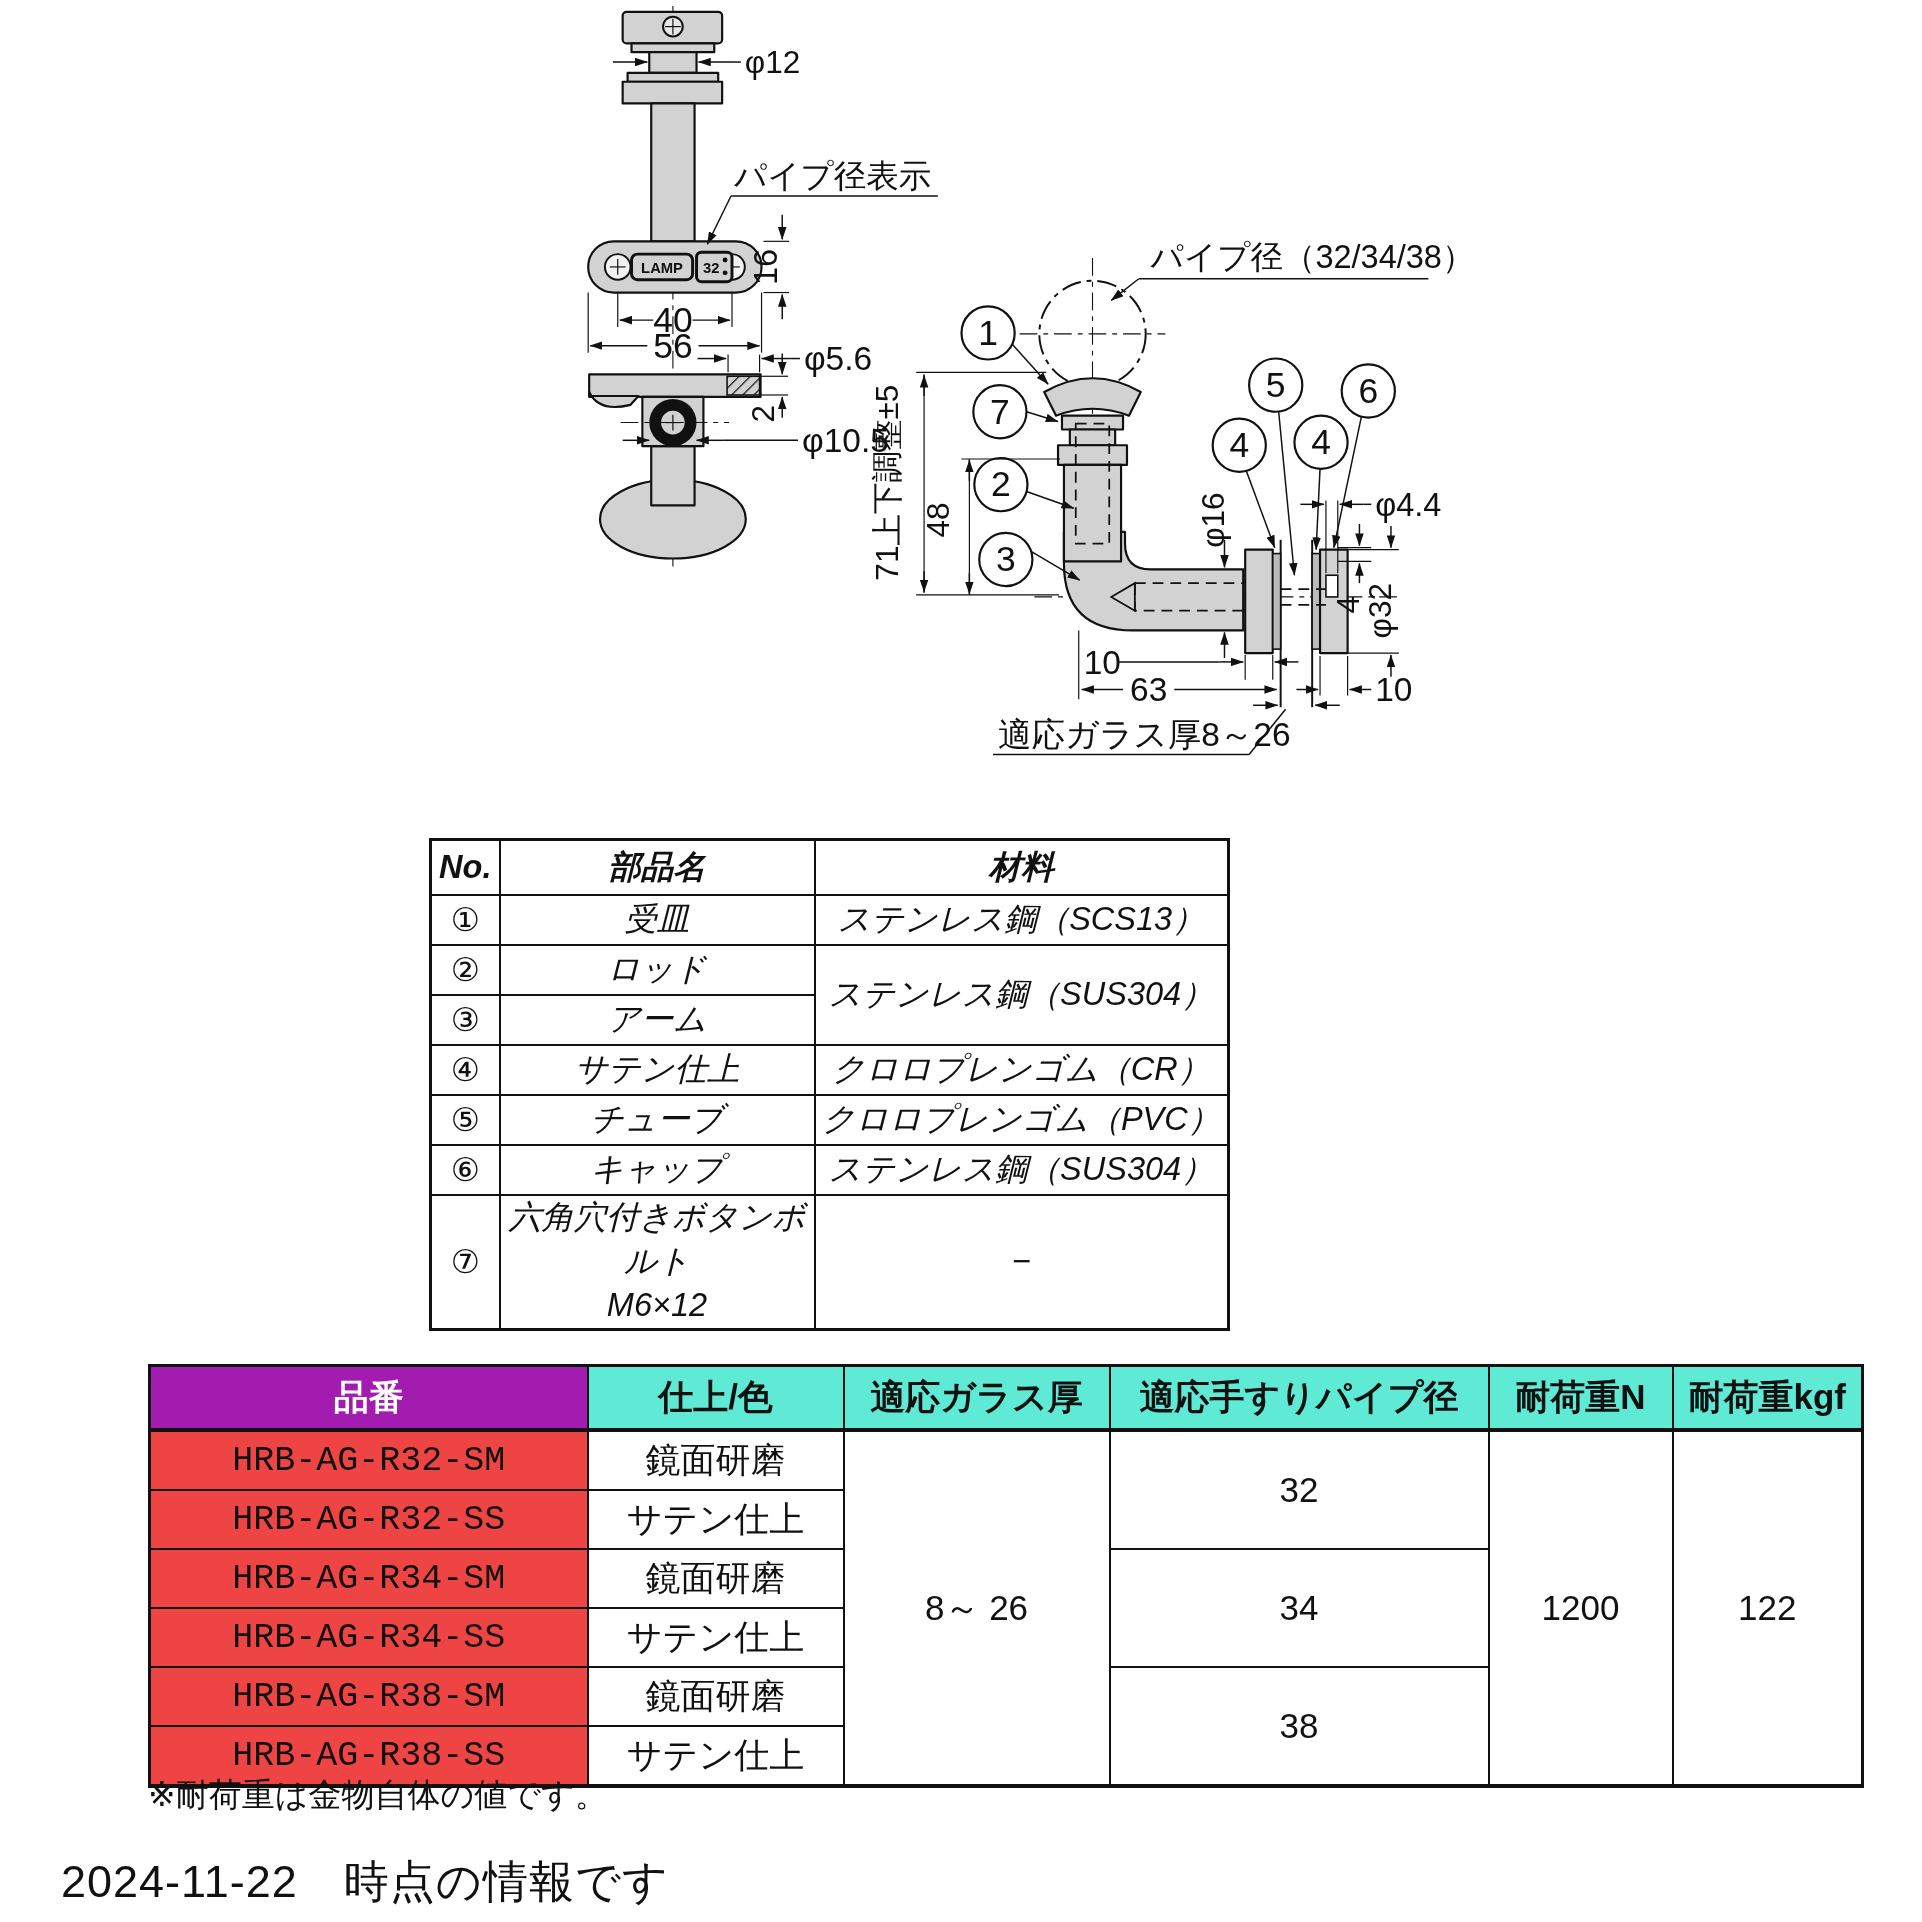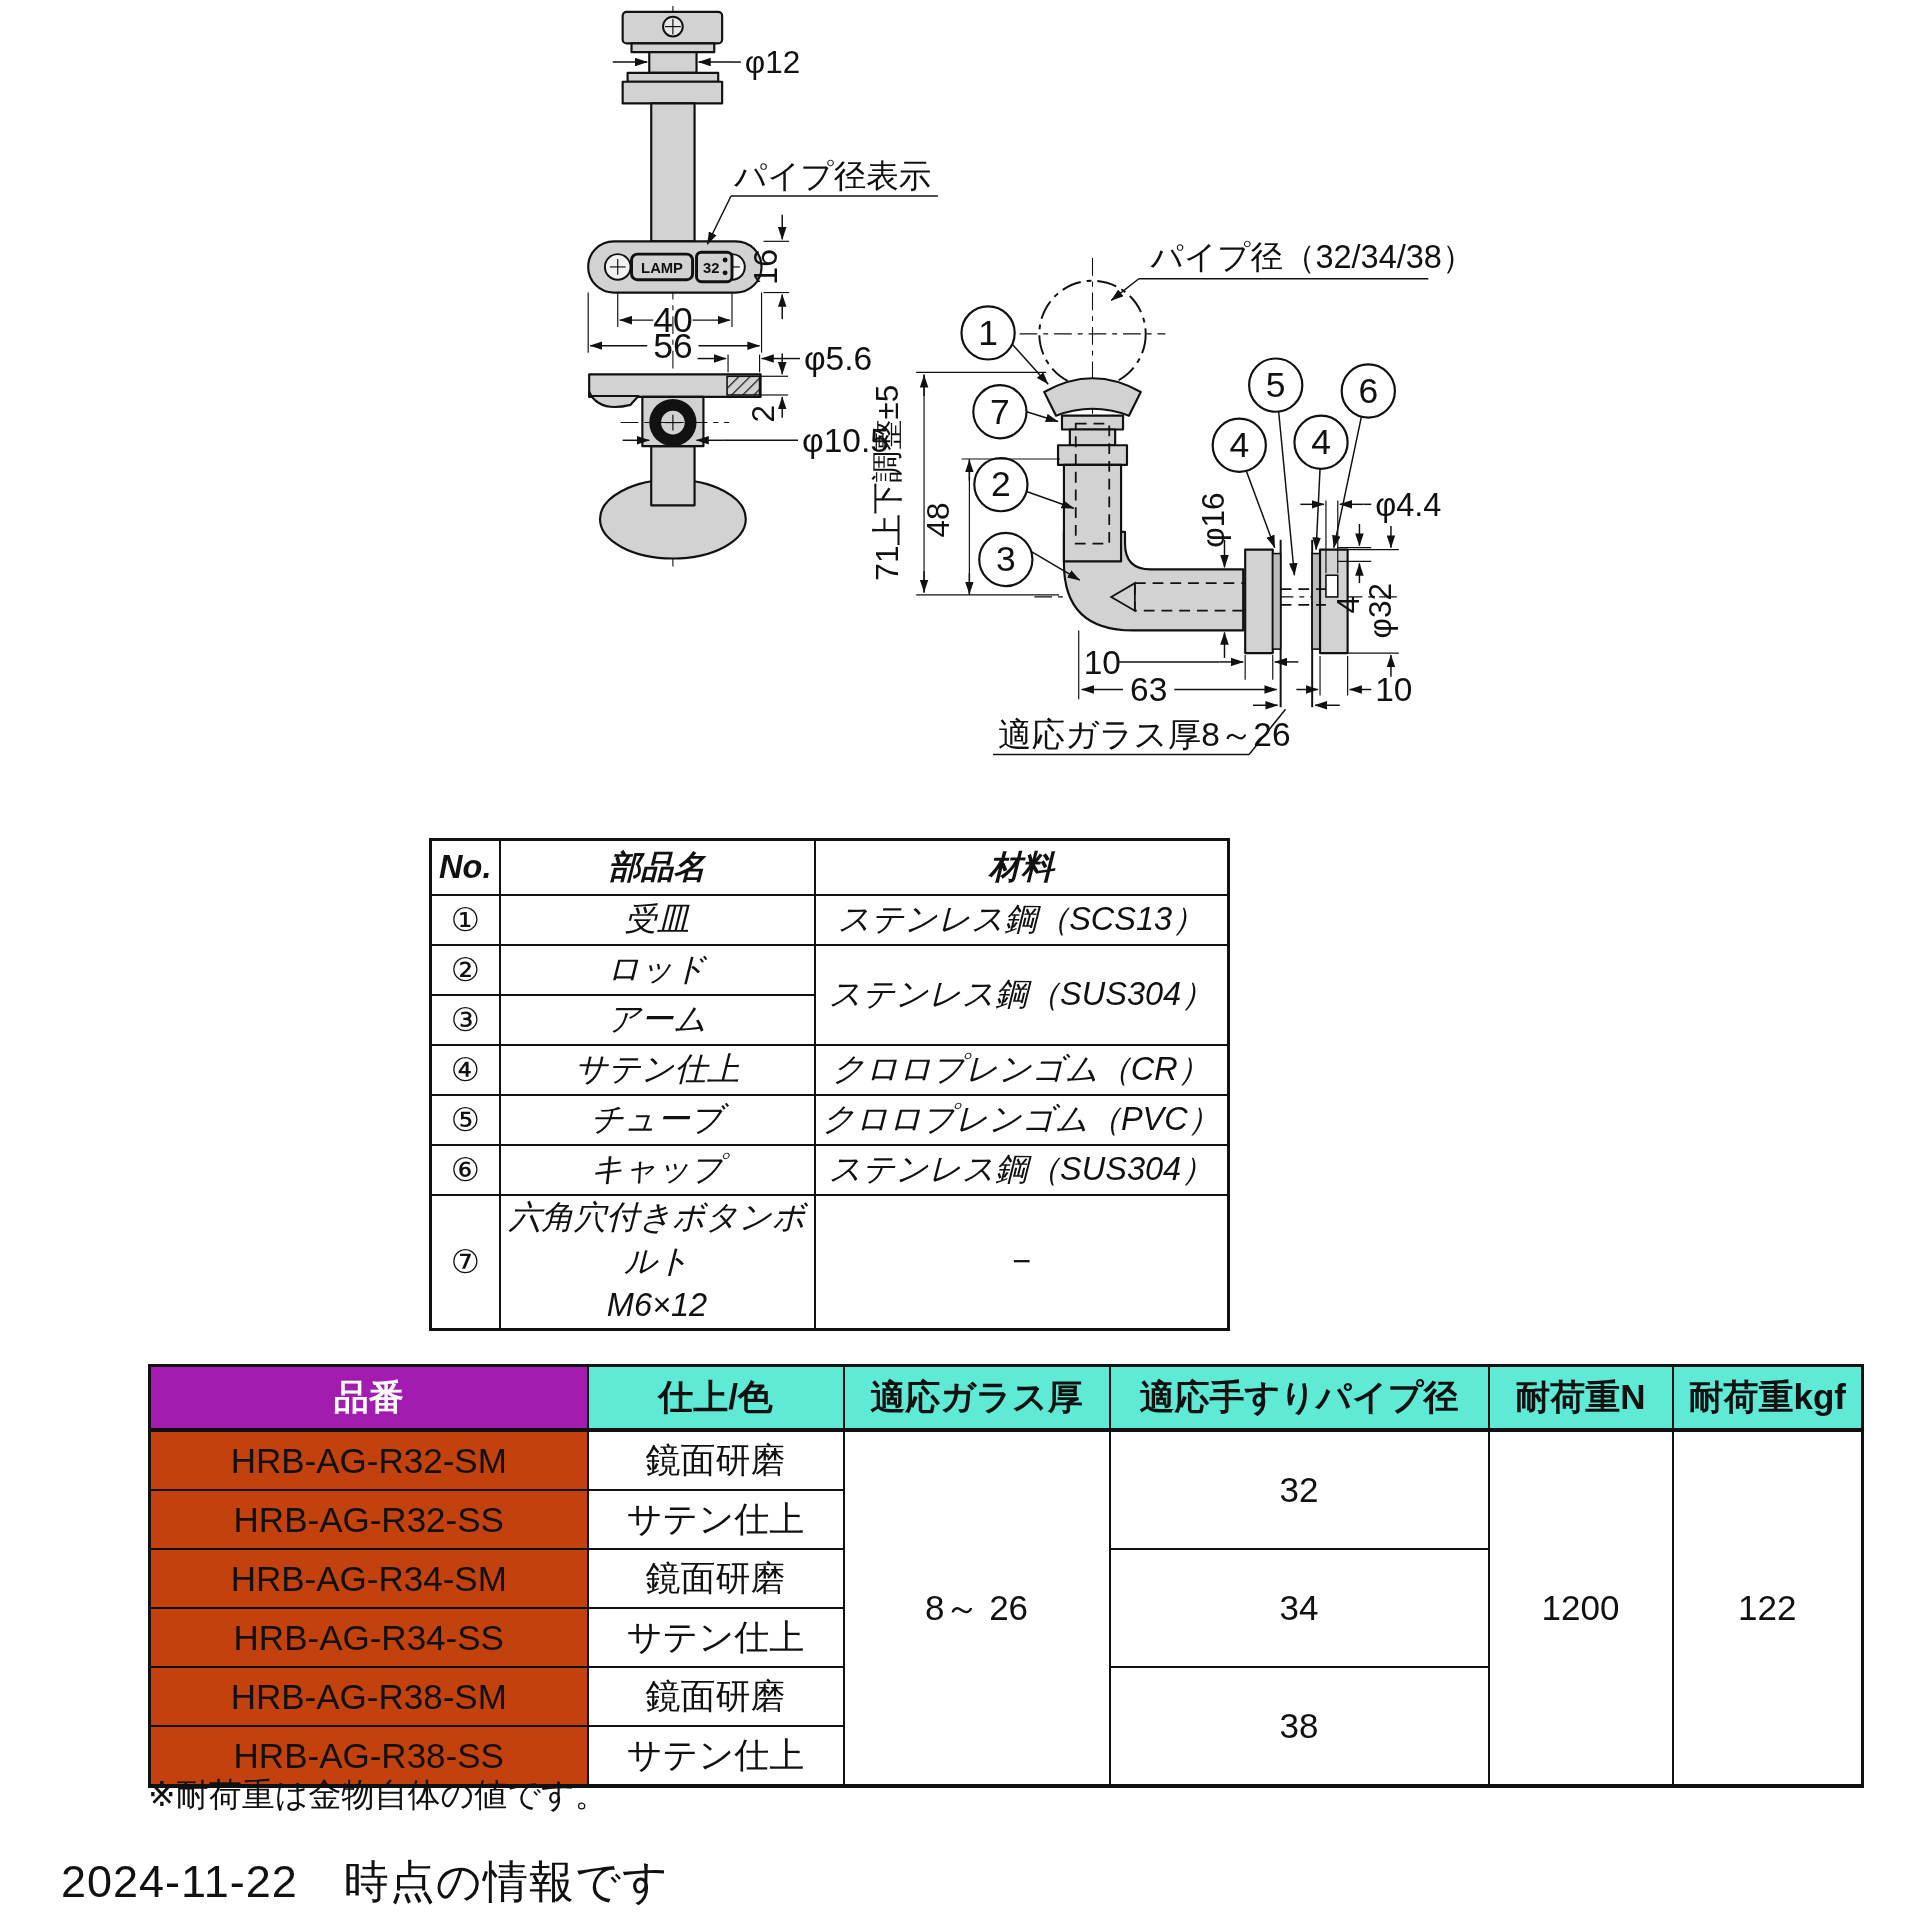--- a/index.html
+++ b/index.html
@@ -22,21 +22,21 @@
   .ptable th,.ptable td{border:2px solid #111;padding:0;font-weight:normal;font-style:italic;}
   .ptable th{font-weight:bold;height:53px;}
   .ptable td{height:48px;}
   .ptable .dbl{height:97px;line-height:1.35;}
   
   .stable{position:absolute;left:148px;top:1364px;font-size:35px;text-align:center;border:3px solid #111;border-bottom:4.9px solid #111;}
   .stable th,.stable td{border:2px solid #111;padding:0;}
   .stable th{height:61px;border-bottom:4.9px solid #111;background:#5eead4;font-weight:bold;}
   .stable th.blue{background:#a21caf;color:#fff;}
   .stable td{height:57px;background:#fff;}
-  .stable td.code{background:#c2410c;}
+  .stable td.code{background:#ef4444;font-family:Liberation Mono, monospace;}
   .note{position:absolute;left:148px;top:1773px;width:1714px;text-align:left;font-size:33px;}
   .datefoot{position:absolute;left:61px;top:1852px;font-size:45px;letter-spacing:1px;}
 </style>
 </head>
 <body>
 
 <svg width="1923" height="788" viewBox="0 0 1952 800" style="position:absolute;left:0;top:0;">
   <defs>
     <marker id="m" viewBox="0 0 12 8" refX="11.5" refY="4" markerWidth="13" markerHeight="9" orient="auto-start-reverse" markerUnits="userSpaceOnUse">
       <path d="M0,0 L12,4 L0,8 Z" fill="#111"></path>

